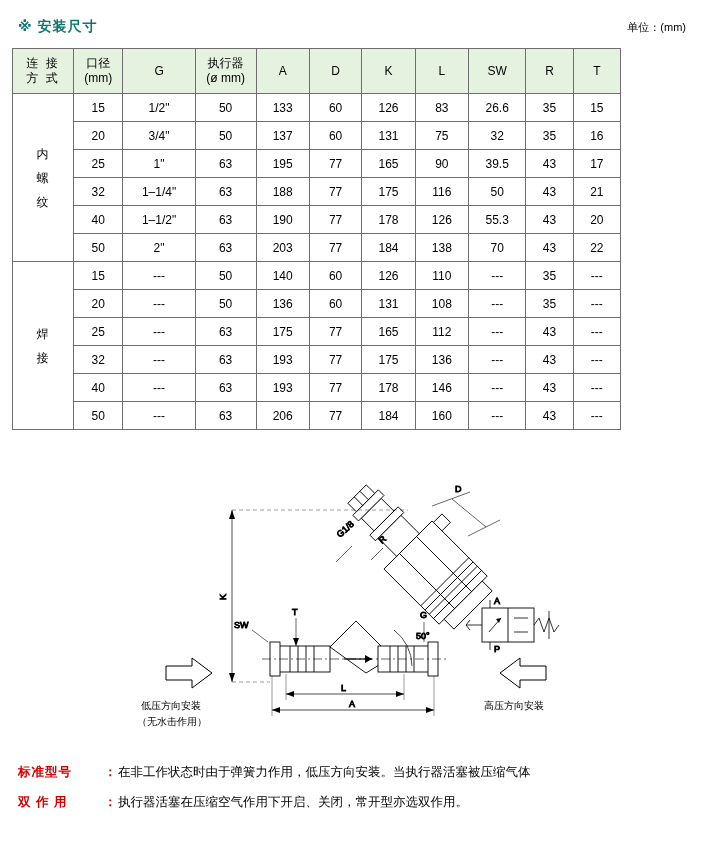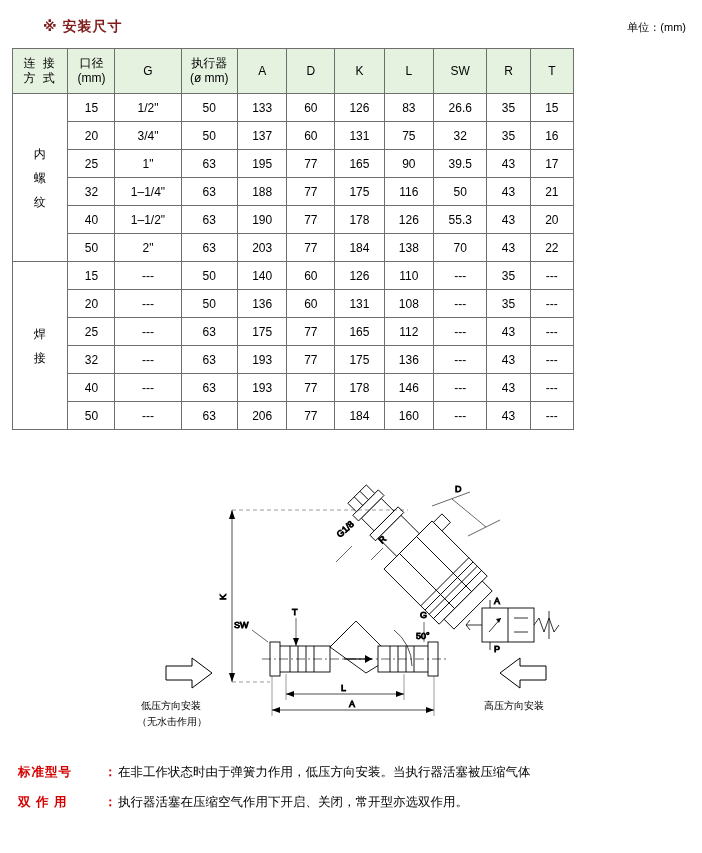--- a/index.html
+++ b/index.html
@@ -27,45 +27,44 @@
     left: 0;
     top: 18px;
     width: 702px;
     height: 24px;
   }
   .title-left {
     position: absolute;
     left: 18px;
     top: 0;
     font-size: 14px;
-    color: #7f1d1d;
+    color: #0f766e;
     font-weight: bold;
     letter-spacing: 1px;
     white-space: nowrap;
-    margin-left: 25px;
   }
   .title-right {
     position: absolute;
     right: 16px;
     top: 2px;
     font-size: 11px;
     color: #000;
     white-space: nowrap;
   }
 
   
   .table-wrap {
     position: absolute;
     left: 12px;
     top: 48px;
     width: 678px;
   }
   table.dim {
     border-collapse: collapse;
-    width: 562px;
+    width: 609px;
     font-size: 12px;
   }
   table.dim th, table.dim td {
     border: 1px solid #6e6e6e;
     text-align: center;
     vertical-align: middle;
     padding: 0;
     height: 27px;
     background: #ffffff;
   }

